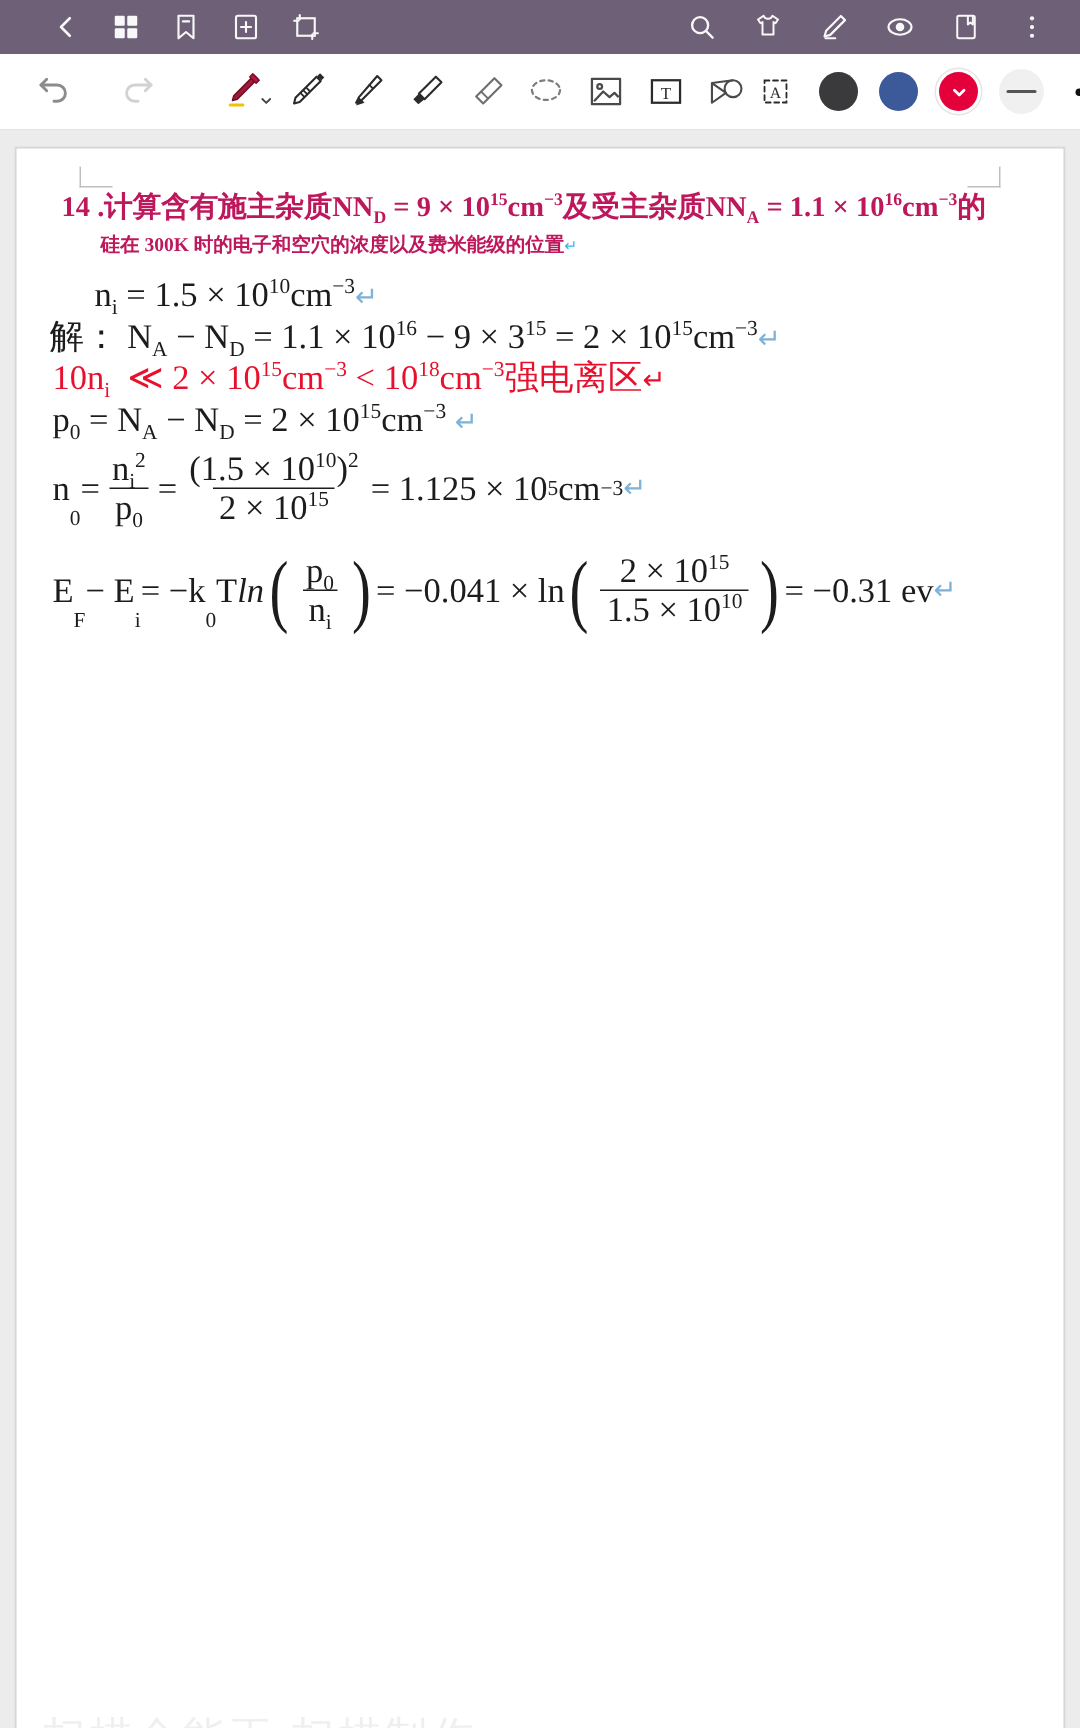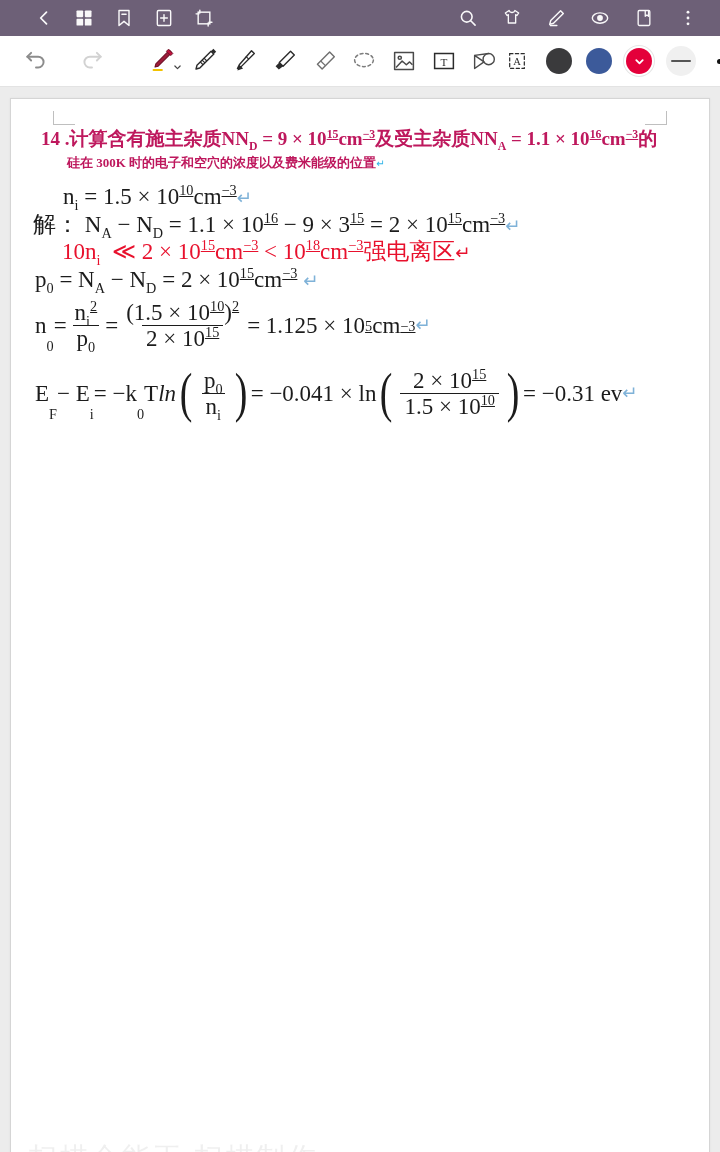--- a/index.html
+++ b/index.html
@@ -57,37 +57,37 @@
   .corner.tl { left: 42px; top: 12px; border-left: 1px solid #bfbfbf; border-bottom: 1px solid #bfbfbf; }
   .corner.tr { right: 42px; top: 12px; border-right: 1px solid #bfbfbf; border-bottom: 1px solid #bfbfbf; }
 
   .content { position: absolute; left: 16px; top: 30px; right: 16px; }
 
   
   .mline { color: #1c1c1c; font-size: 23px; line-height: 1.0; white-space: nowrap; }
   .blue { color: #be185d; font-weight: bold; }
   .red  { color: #e8112d; }
   .ital { font-style: italic; }
-  sup { font-size: 0.62em; vertical-align: super; line-height: 0; text-decoration: underline; }
+  sup { font-size: 0.62em; vertical-align: super; line-height: 0; }
   sub { font-size: 0.62em; vertical-align: sub; line-height: 0; }
   .pilcrow { color: #7fb2d8; font-size: 0.8em; vertical-align: baseline; }
   .pilcrow.r { color: #e8112d; }
   .pilcrow.b { color: #35b6e8; }
 
   .row { display: flex; align-items: center; }
   .frac { display: inline-flex; flex-direction: column; align-items: center; vertical-align: middle; margin: 0 4px; }
   .frac .num { padding: 0 4px 1px; }
   .frac .den { padding: 1px 4px 0; border-top: 1.4px solid #1c1c1c; }
   .paren { font-size: 2.35em; font-weight: 300; line-height: 0.5; display: inline-block; transform: scaleX(.7); margin: 0 1px; }
 
   .l1 { position: absolute; left: 14px; top: 0px; font-size: 19px; }
   .l1b { position: absolute; left: 40px; top: 27px; font-size: 13px; }
   .l2 { position: absolute; left: 36px; top: 56px; }
   .l3 { position: absolute; left: 6px; top: 84px; }
-  .l4 { position: absolute; left: 8px; top: 111px; margin-left: 27px; }
+  .l4 { position: absolute; left: 8px; top: 111px; }
   .l5 { position: absolute; left: 8px; top: 139px; }
   .l6 { position: absolute; left: 8px; top: 172px; }
   .l7 { position: absolute; left: 8px; top: 240px; }
 
   
   .watermark {
     position: absolute; left: 18px; bottom: 24px;
     font-size: 28px; color: rgba(140,140,140,.14);
     font-family: "Liberation Sans", sans-serif;
     letter-spacing: 3px; white-space: nowrap; user-select: none;

